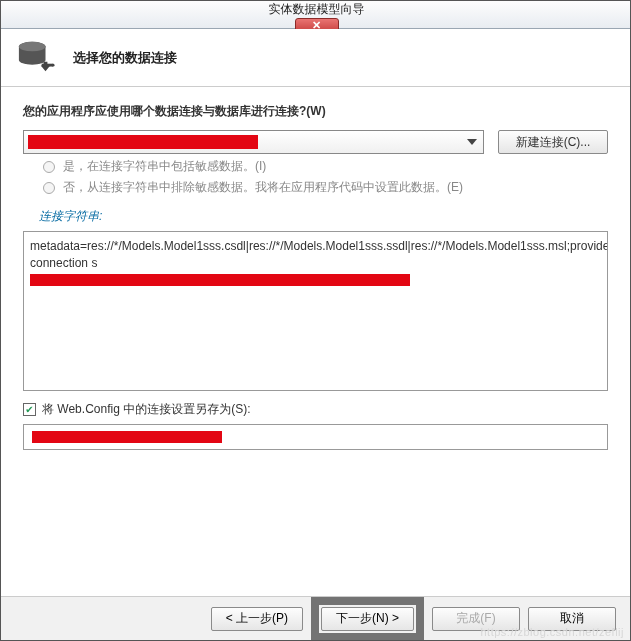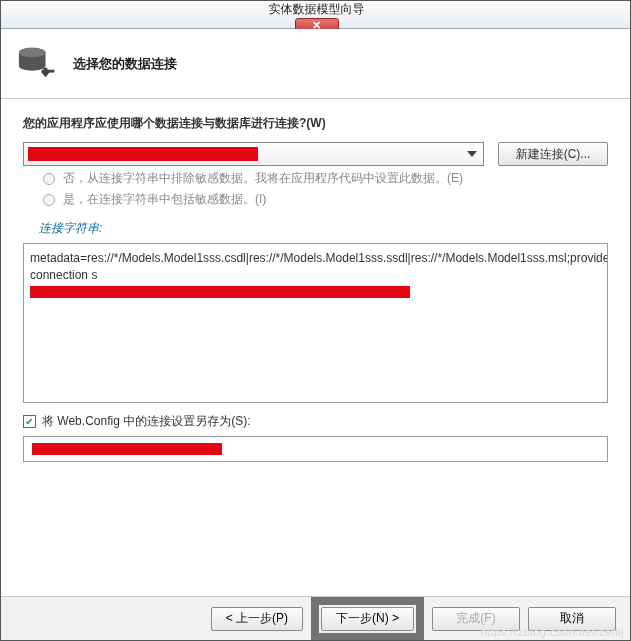--- a/index.html
+++ b/index.html
@@ -1,21 +1,21 @@
 <!DOCTYPE html>
 <html><head>
 <meta charset="utf-8">
 <style>
   * { box-sizing: border-box; margin: 0; padding: 0; font-family: "Microsoft YaHei", "Segoe UI", Tahoma, sans-serif; }
   body { background: #fff; width: 631px; height: 641px; overflow: hidden; position: relative; border: 1px solid #555; }
   .titlebar { height: 28px; background: linear-gradient(#fdfdfd,#e8ecf1); border-bottom: 1px solid #9aa6b2; display: flex; align-items: center; padding: 0 6px 0 8px; font-size: 12px; flex-direction: column; }
   .titlebar .title { flex: 1; color: #222; }
   .close-btn { width: 44px; height: 18px; border-radius: 3px; background: linear-gradient(#e97472,#c8403e); border: 1px solid #8a2b29; display: flex; align-items: center; justify-content: center; color:#fff; font-size: 11px; font-weight: bold; cursor: pointer; }
   .body-area { position: absolute; top:28px; left:0; right:0; bottom:0; background:#fff; }
-  .header { height: 70px; padding: 10px 16px; display: flex; align-items: center; gap: 18px; border-bottom: 1px solid #ccc; }
+  .header { height: 58px; padding: 10px 16px; display: flex; align-items: center; gap: 18px; border-bottom: 1px solid #ccc; }
   .db-icon { width: 38px; height: 38px; }
   .subtitle { font-size: 13px; font-weight: bold; color:#222; }
   .content { padding: 16px 22px 0 22px; font-size: 12px; color:#333; }
   .q-label { font-weight: bold; margin-bottom: 10px; }
   .conn-row { display:flex; gap: 14px; margin-bottom: 0; }
   .dropdown { flex:1; height:24px; border:1px solid #888; background:linear-gradient(#fff,#f0f0f0); position:relative; display:flex; align-items:center; padding:0 20px 0 4px; cursor:pointer; }
   .dropdown .red-bar { height:14px; width:230px; background:#e30613; }
   .dropdown::after { content:""; position:absolute; right:6px; top:50%; transform:translateY(-50%); width:0; height:0; border-left:5px solid transparent; border-right:5px solid transparent; border-top:6px solid #444; }
   .btn { height:24px; min-width:110px; padding:0 14px; background:linear-gradient(#fdfdfd,#e6e6e6); border:1px solid #8a8a8a; border-radius:2px; font-size:12px; cursor:pointer; display:flex; align-items:center; justify-content:center; }
   .hint { color:#8a8a8a; font-size:12px; line-height:1.6; margin-bottom:8px; }
@@ -67,25 +67,25 @@
         <div class="red-bar"></div>
       </div>
       <div class="btn">
         <span>新建连接(C)...</span>
       </div>
     </div>
 
 
     <div class="radio-row">
       <div class="radio-dot"></div>
-      <span>否，从连接字符串中排除敏感数据。我将在应用程序代码中设置此数据。(E)</span>
+      <span>是，在连接字符串中包括敏感数据。(I)</span>
     </div>
     <div class="radio-row">
       <div class="radio-dot"></div>
-      <span>是，在连接字符串中包括敏感数据。(I)</span>
+      <span>否，从连接字符串中排除敏感数据。我将在应用程序代码中设置此数据。(E)</span>
     </div>
 
     <div class="cs-label">连接字符串:</div>
     <div class="cs-box">
       <span>metadata=res://*/Models.Model1sss.csdl|res://*/Models.Model1sss.ssdl|res://*/Models.Model1sss.msl;provider=MySql.Data.MySqlClient;provider connection s</span>
       <div class="red-line"></div>
     </div>
 
     <div class="save-row">
       <div class="chk">✔</div>

